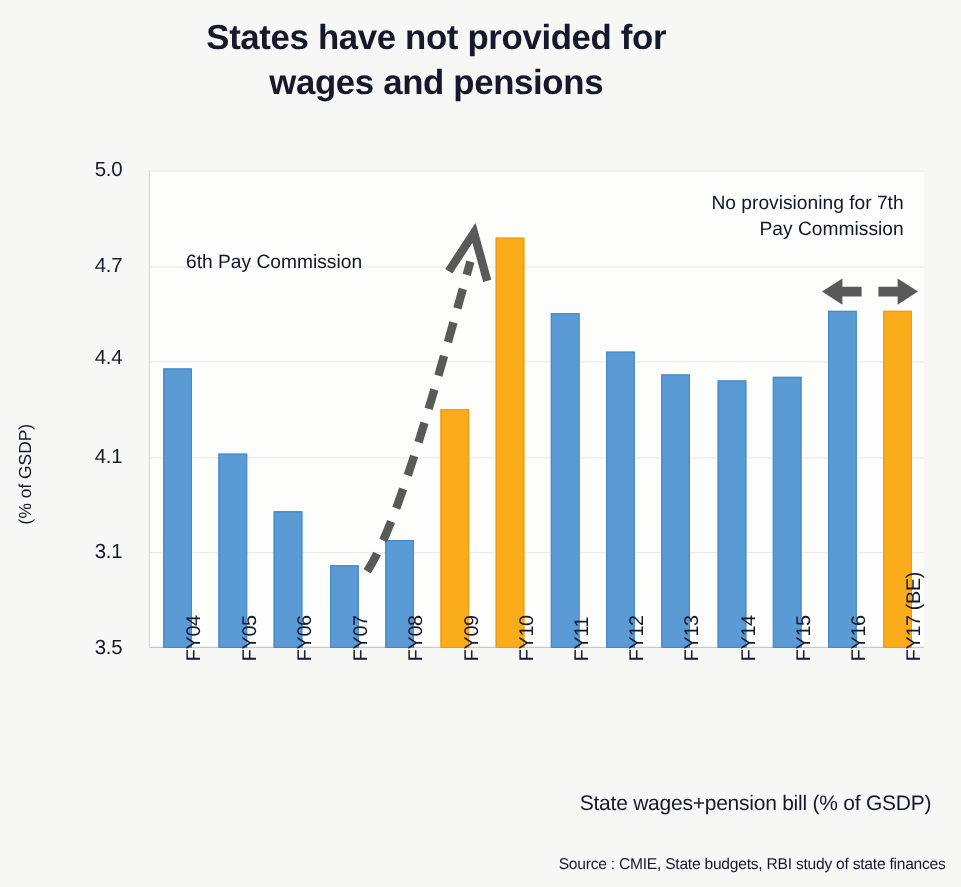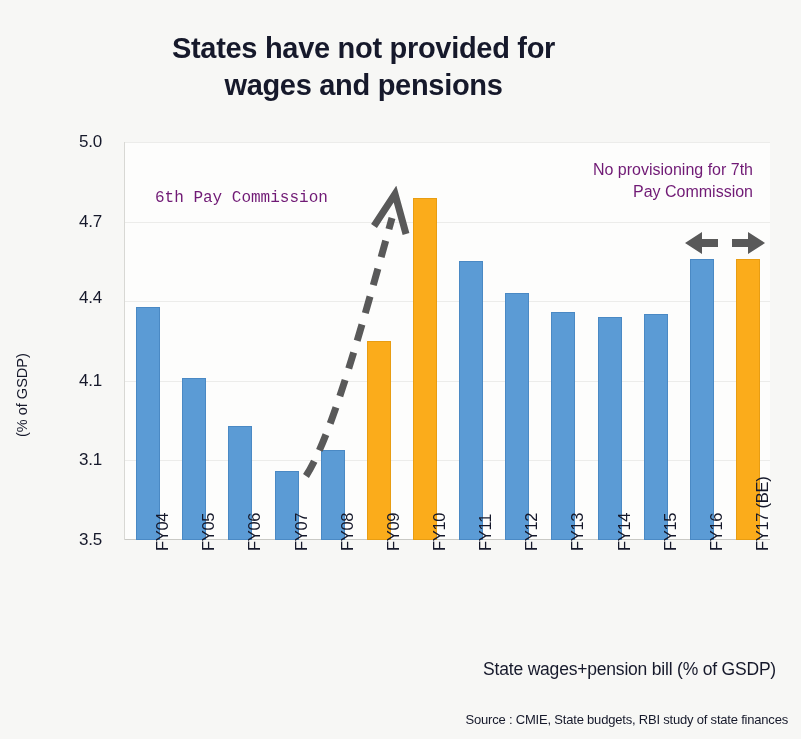--- a/index.html
+++ b/index.html
@@ -12,21 +12,21 @@
     background: #f7f7f5;
     font-family: "Liberation Sans", sans-serif;
     color: #1a1a2e;
     overflow: hidden;
     position: relative;
   }
 
   
   #chart-title {
     position: absolute;
-    top: 30px;
+    top: 14px;
     left: 0;
     width: 727px;
     text-align: center;
     font-size: 29px;
     font-weight: bold;
     line-height: 1.28;
     letter-spacing: -0.3px;
     color: #16192b;
     white-space: pre-line;
   }
@@ -128,28 +128,27 @@
     white-space: nowrap;
     transform: rotate(-90deg);
     transform-origin: left top;
   }
 
   
   .annotation {
     position: absolute;
     font-size: 16px;
     line-height: 1.35;
-    color: #701a75;
+    color: #0f172a;
     white-space: pre-line;
   }
   #ann-6th {
     left: 155px;
-    top: 188px;
+    top: 208px;
     text-align: left;
-    font-family: Liberation Mono, monospace;
   }
   #ann-7th {
     left: 500px;
     top: 159px;
     width: 253px;
     text-align: right;
   }
 
   #arrow-up-svg {
     position: absolute;

